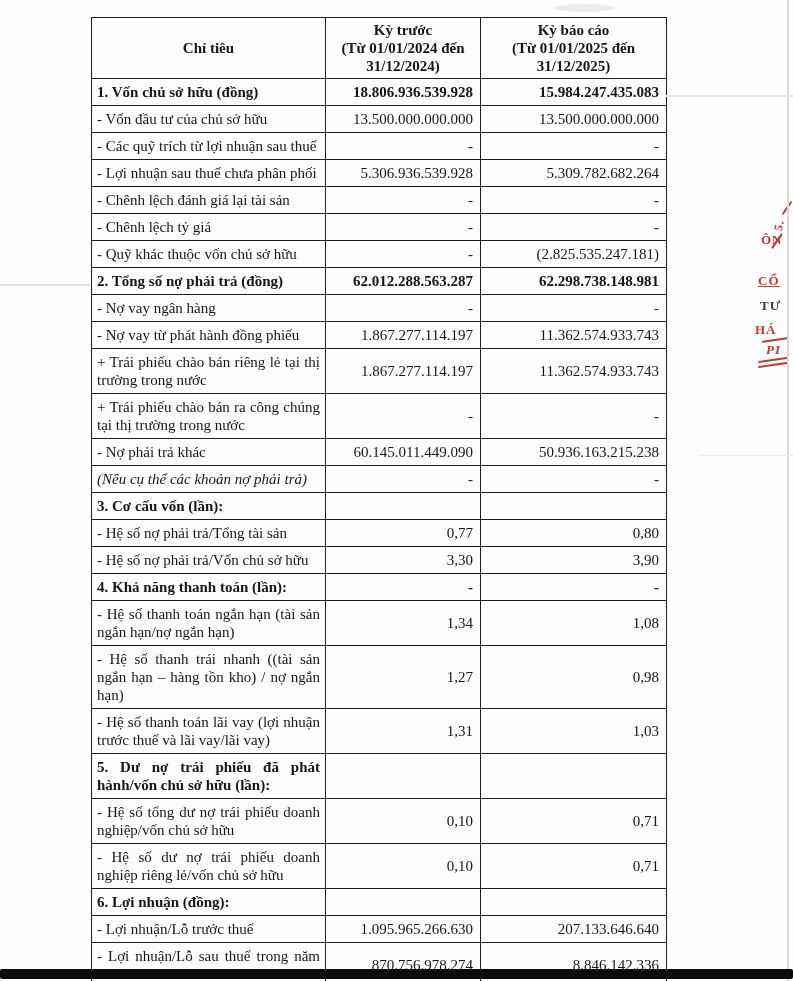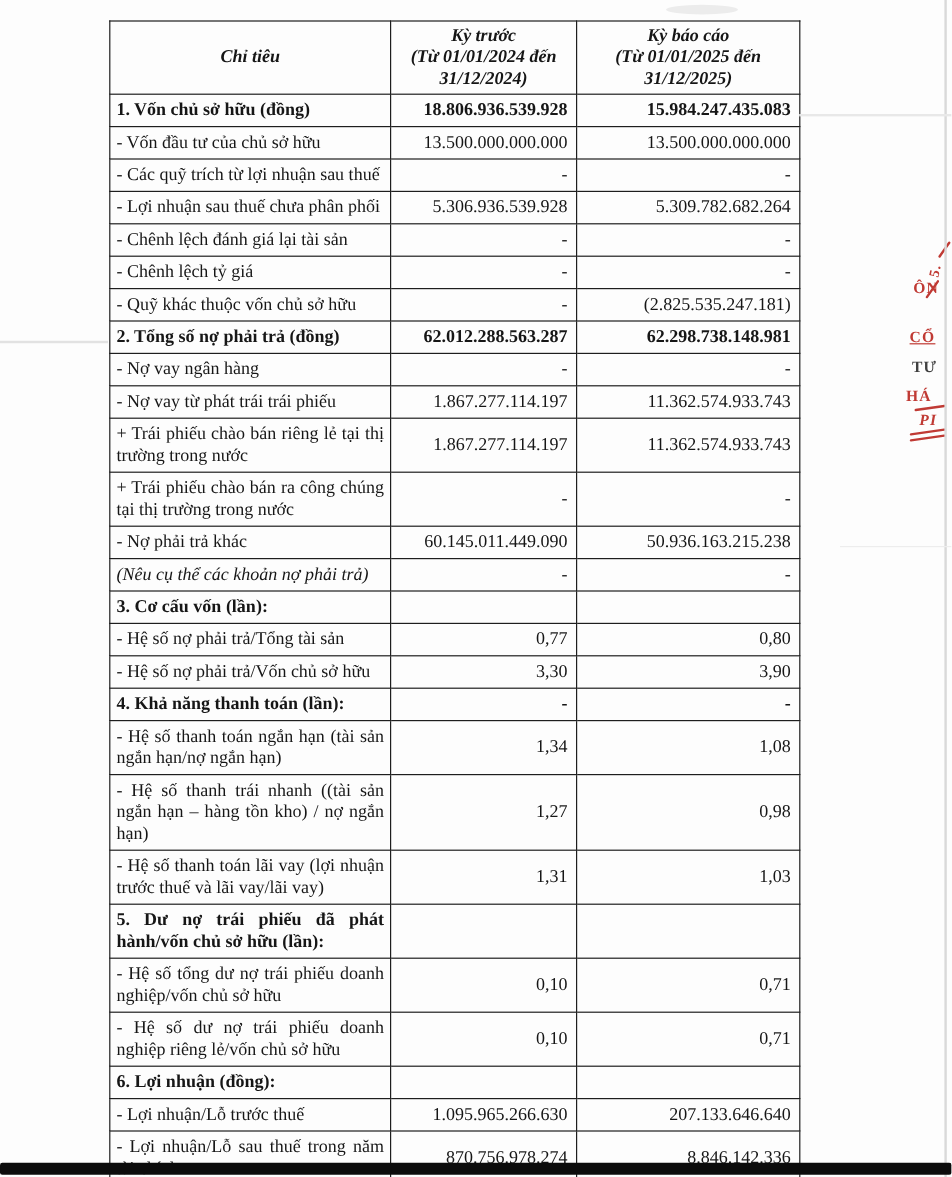--- a/index.html
+++ b/index.html
@@ -34,21 +34,20 @@
   table.fin-table th,
   table.fin-table td {
     border: 1px solid #1e1e1e;
     vertical-align: middle;
     overflow: hidden;
   }
   table.fin-table th {
     font-weight: bold;
     text-align: center;
     padding: 3px 4px;
-    font-style: italic;
   }
   table.fin-table th .hline { display: block; }
 
   table.fin-table td.label {
     text-align: justify;
     text-justify: inter-word;
     padding: 4px 5px;
   }
   table.fin-table td.val {
     text-align: right;
@@ -181,21 +180,21 @@
         <td class="label">2. Tổng số nợ phải trả (đồng)</td>
         <td class="val">62.012.288.563.287</td>
         <td class="val">62.298.738.148.981</td>
       </tr>
       <tr>
         <td class="label">- Nợ vay ngân hàng</td>
         <td class="val">-</td>
         <td class="val">-</td>
       </tr>
       <tr>
-        <td class="label">- Nợ vay từ phát trái trái phiếu</td>
+        <td class="label">- Nợ vay từ phát hành đồng phiếu</td>
         <td class="val">1.867.277.114.197</td>
         <td class="val">11.362.574.933.743</td>
       </tr>
       <tr>
         <td class="label">+ Trái phiếu chào bán riêng lẻ tại thị trường trong nước</td>
         <td class="val">1.867.277.114.197</td>
         <td class="val">11.362.574.933.743</td>
       </tr>
       <tr>
         <td class="label">+ Trái phiếu chào bán ra công chúng tại thị trường trong nước</td>

